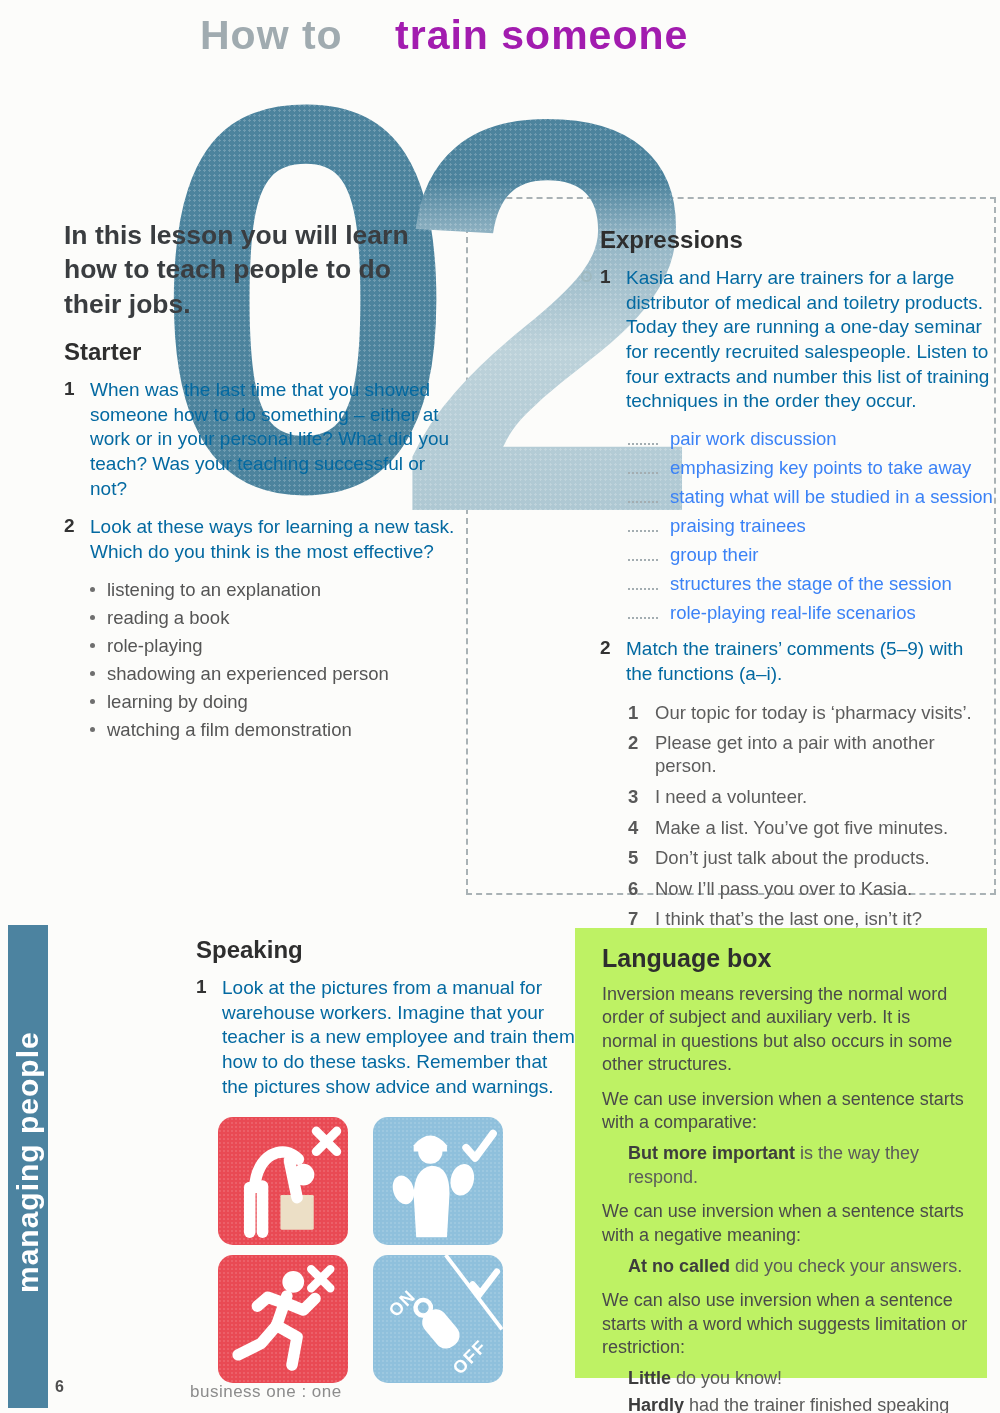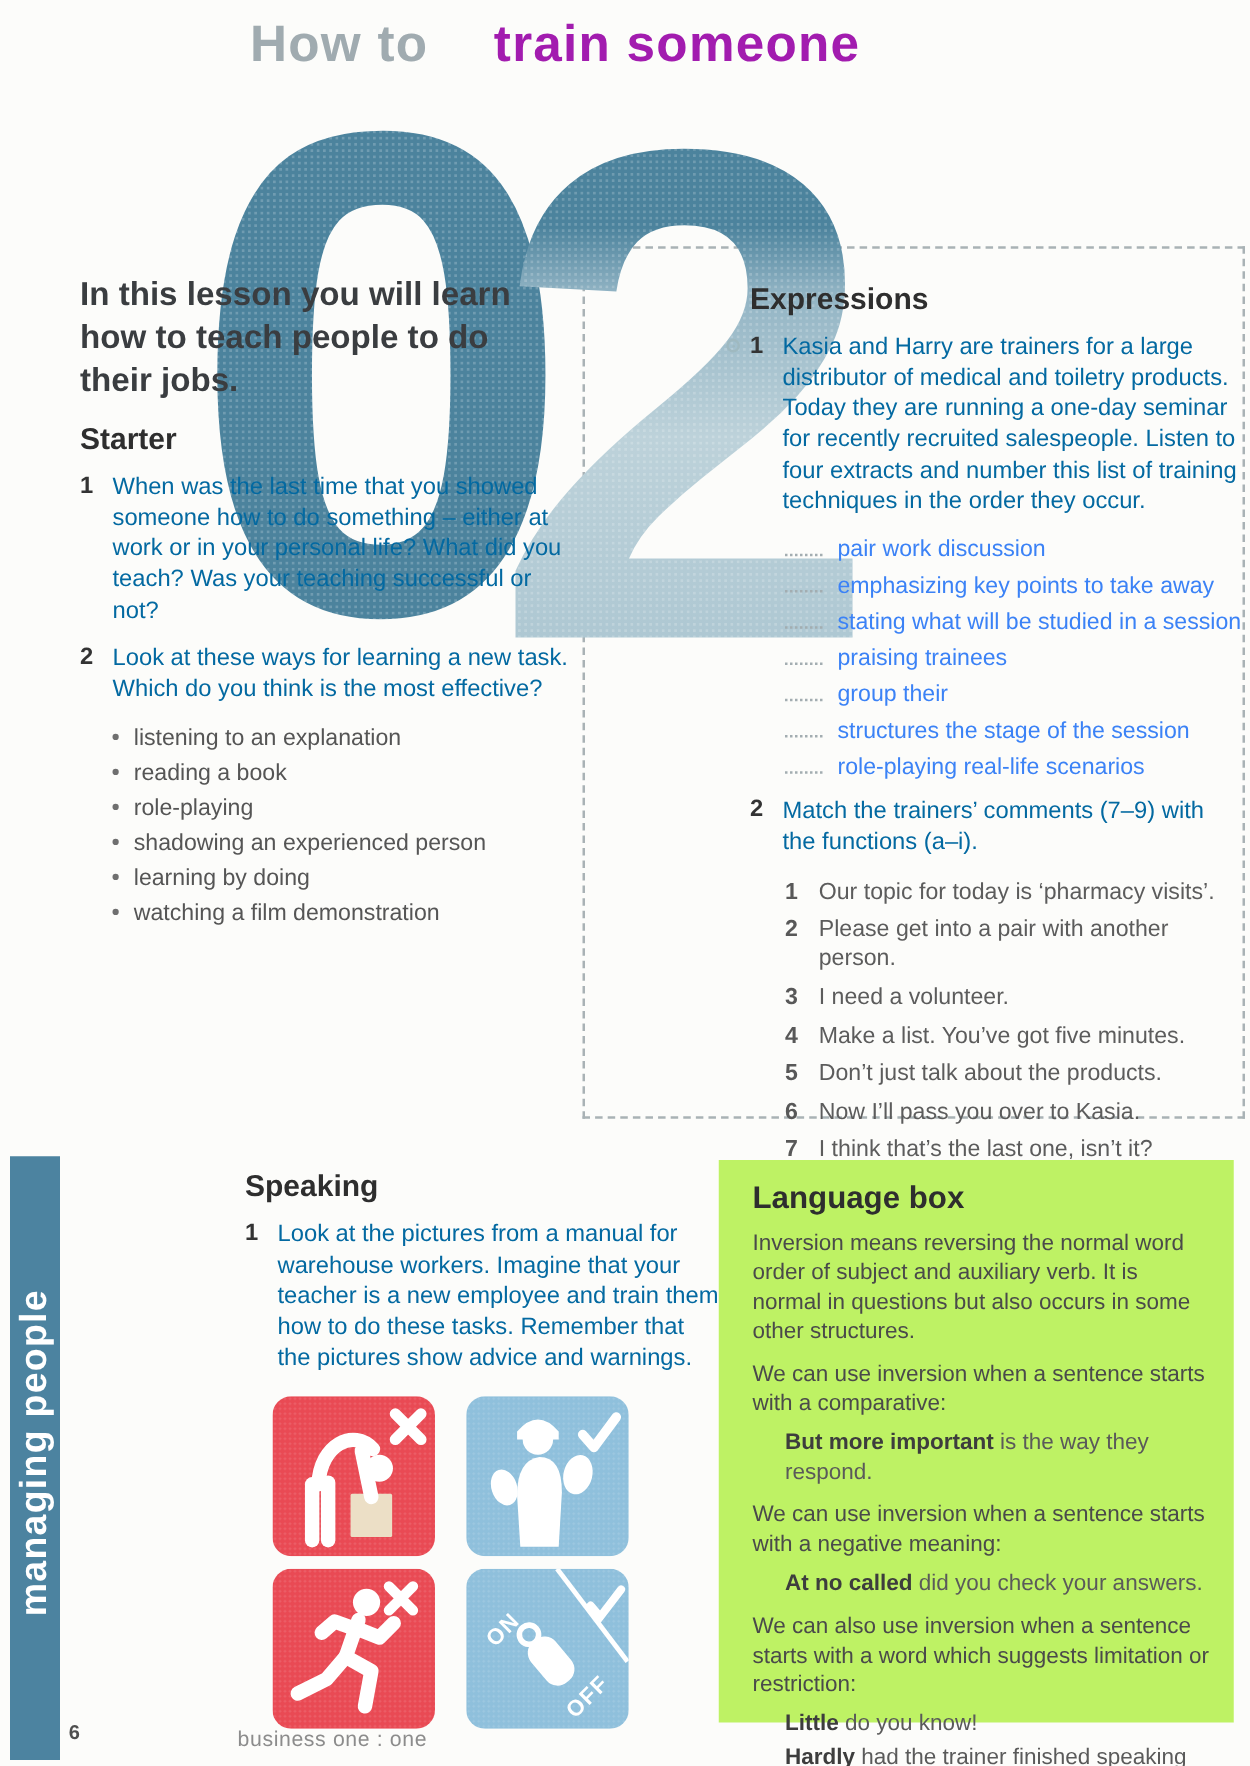--- a/index.html
+++ b/index.html
@@ -176,21 +176,21 @@
           <span class="blank"></span>
           <span>structures the stage of the session</span>
         </div>
       <div class="tech">
           <span class="blank"></span>
           <span>role-playing real-life scenarios</span>
         </div>
     </div>
     <div class="numitem" style="margin-top:13px;">
       <span class="n">2</span>
-      <span class="body-t">Match the trainers’ comments (7–9) with the functions (a–i).</span>
+      <span class="body-t">Match the trainers’ comments (5–9) with the functions (a–i).</span>
     </div>
     <div class="cmt-list">
       <div class="cmt">
           <span class="n">1</span>
           <span>Our topic for today is ‘pharmacy visits’.</span>
         </div>
       <div class="cmt">
           <span class="n">2</span>
           <span>Please get into a pair with another person.</span>
         </div>

